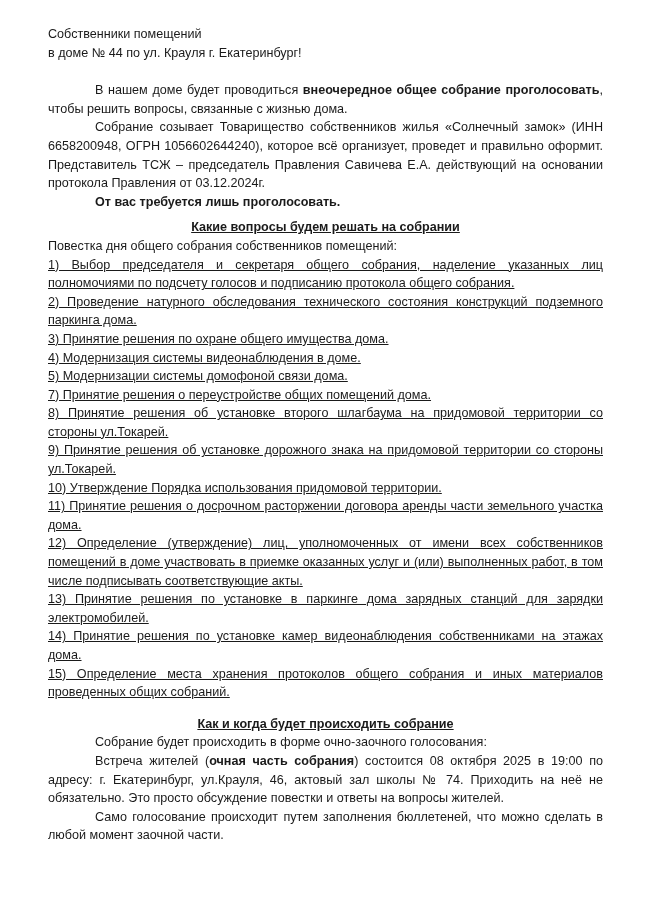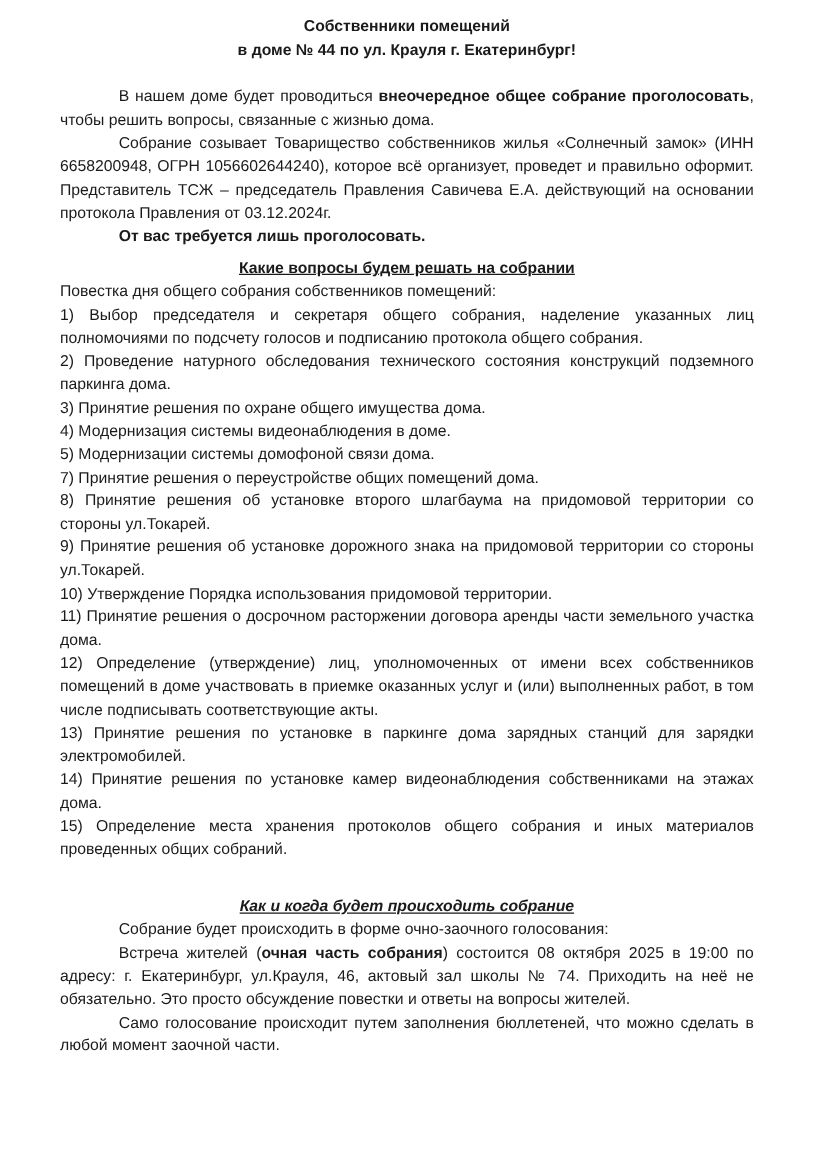--- a/index.html
+++ b/index.html
@@ -2,29 +2,29 @@
 <html><head>
 <meta charset="utf-8">
 <style>
   html, body { margin: 0; padding: 0; background: #ffffff; }
   body { width: 650px; height: 919px; overflow: hidden; position: relative; }
   .page {
     position: absolute; left: 48px; top: 0; width: 555px;
     font-family: "Liberation Sans", sans-serif; font-size: 12.6px; line-height: 18.6px;
     color: #1a1a1a;
   }
-  .title { text-align: center; font-weight: bold; margin-top: 12px; }
+  .title { font-weight: normal; margin-top: 25px; }
   .title div { line-height: 18.6px; }
   p { margin: 0; text-align: justify; }
   .ind { text-indent: 47px; }
   .gap-title { margin-top: 19px; }
   .heading { text-align: center; font-weight: bold; text-decoration: underline; margin-top: 7px; }
-  .heading2 { margin-top: 27px; font-style: italic; }
+  .heading2 { margin-top: 13px; }
   b { font-weight: bold; }
-  .agenda-item { text-align: justify; }
+  .agenda-item { text-align: justify; text-decoration: underline; }
 </style>
 </head>
 <body>
 
 <div class="page">
 
   <div class="title">
     <div>Собственники помещений</div>
     <div>в доме № 44 по ул. Крауля г. Екатеринбург!</div>
   </div>

